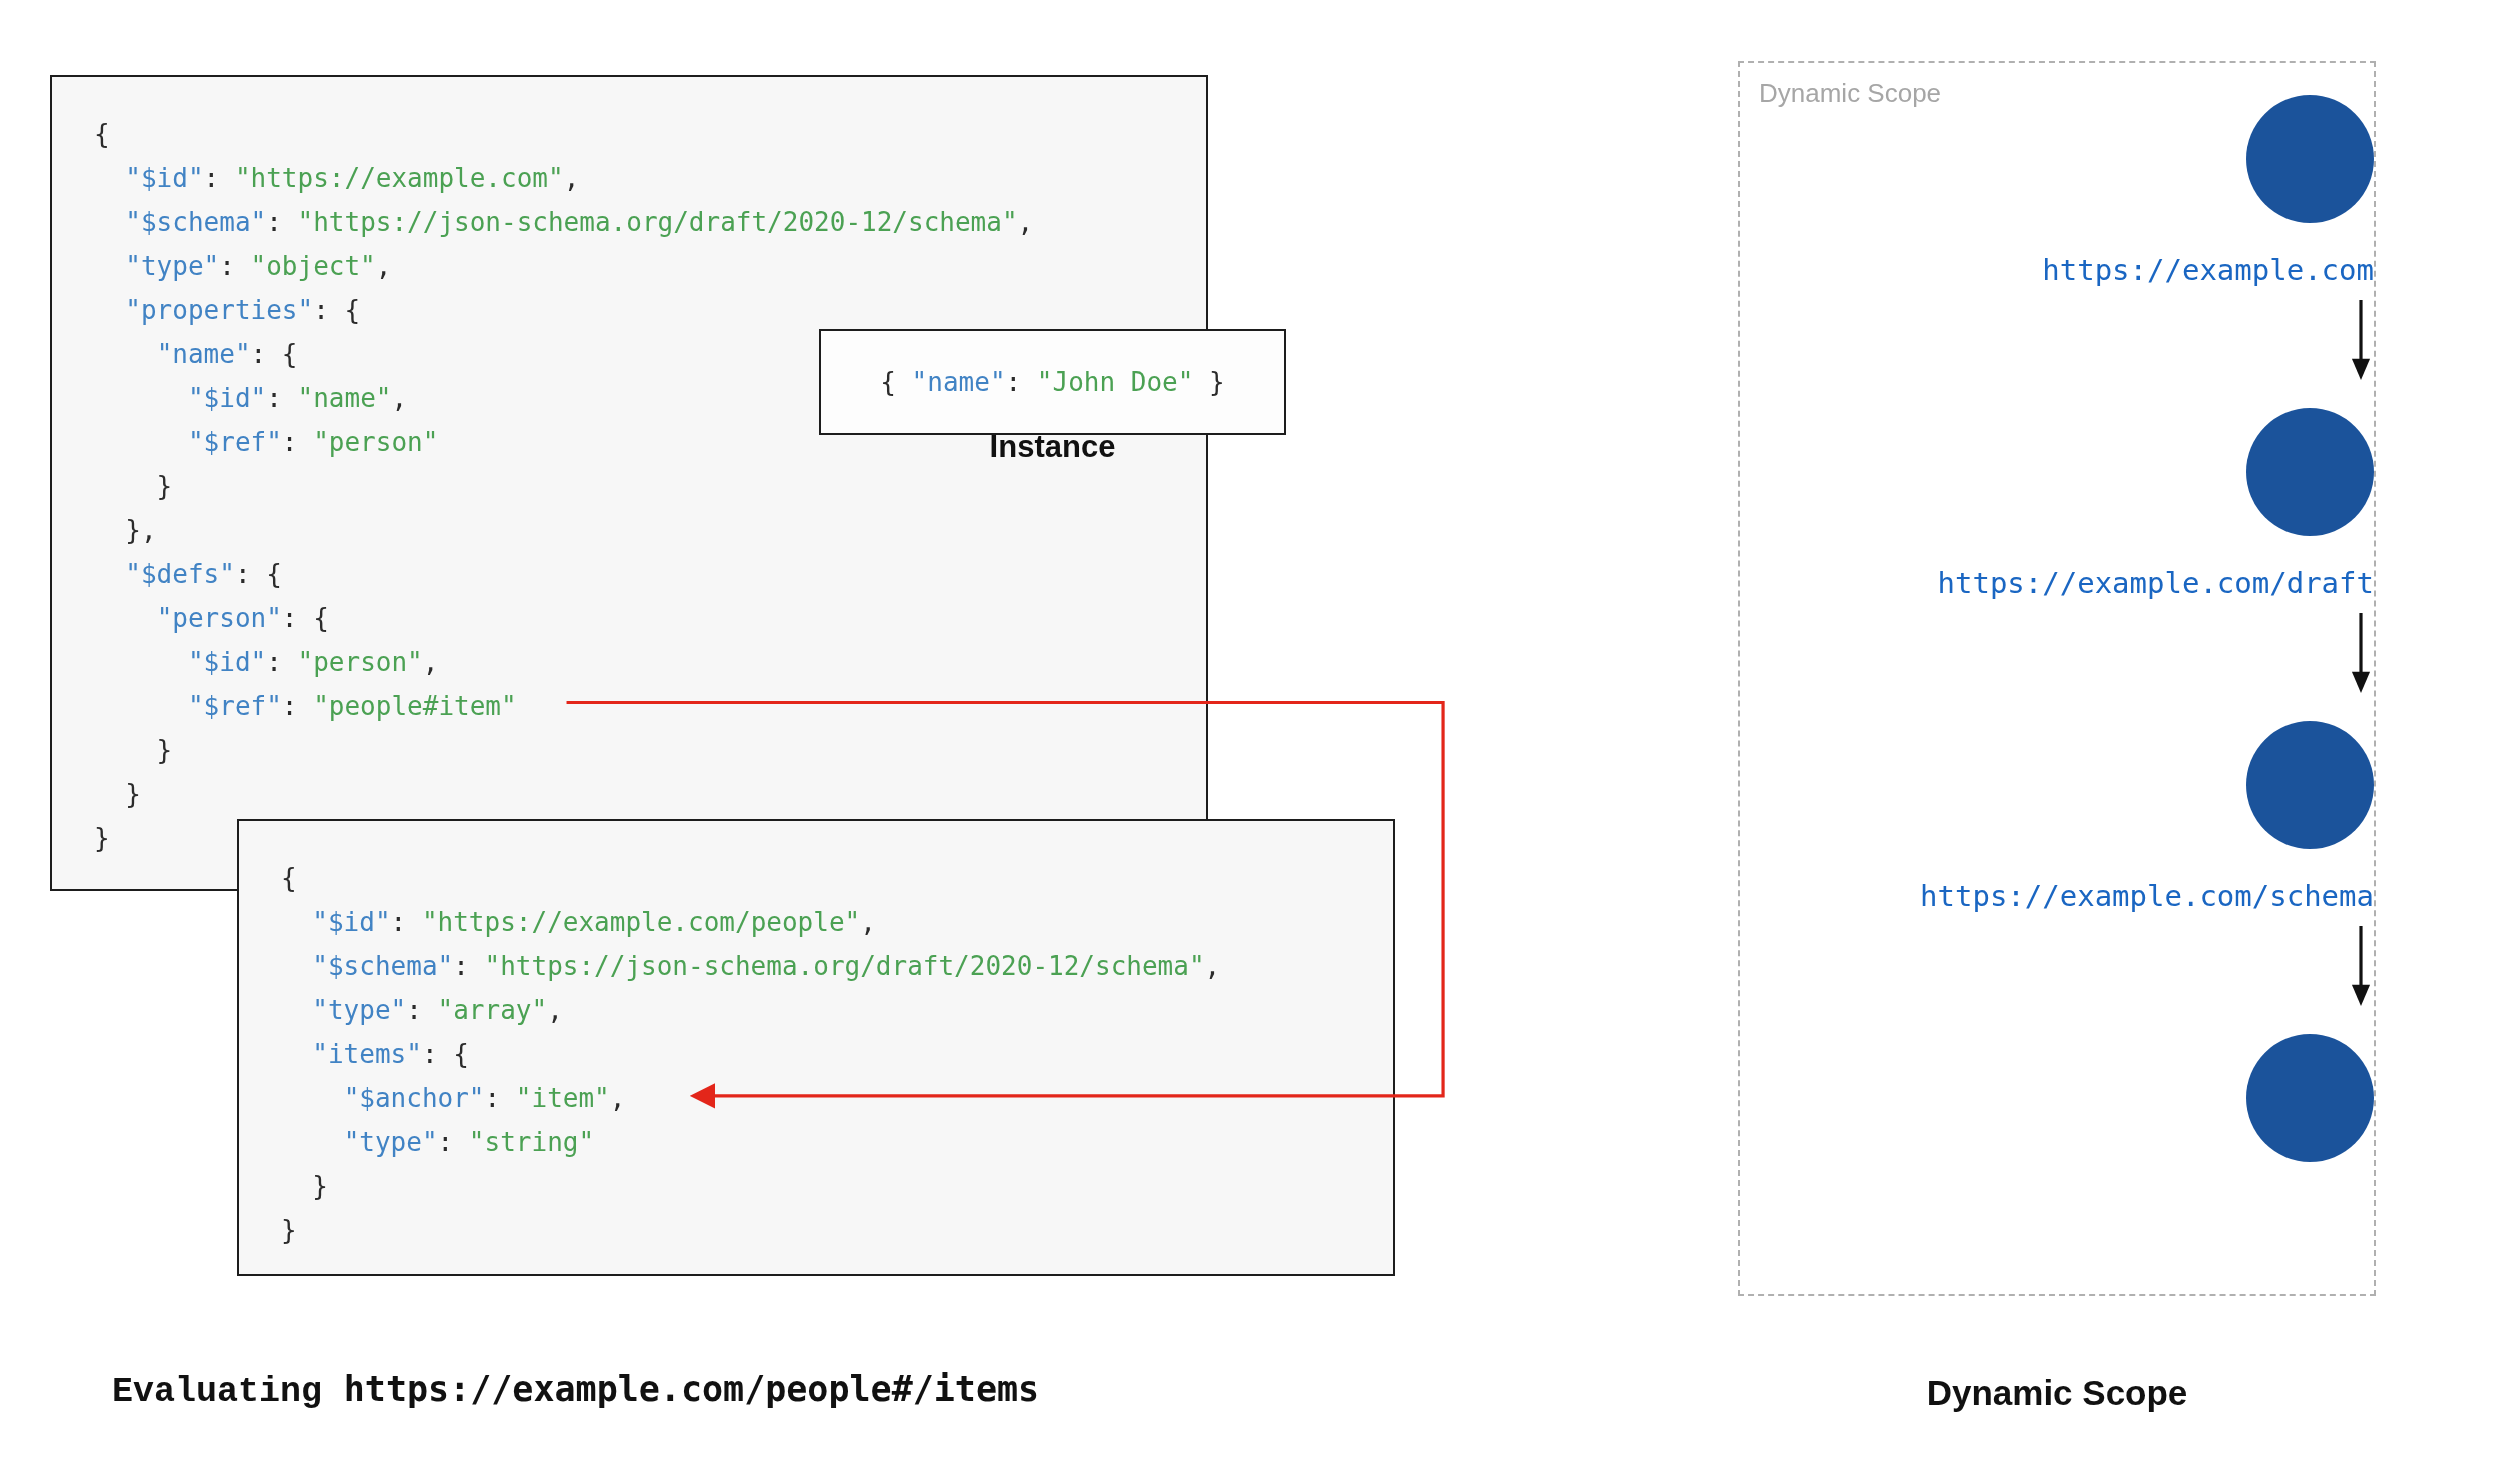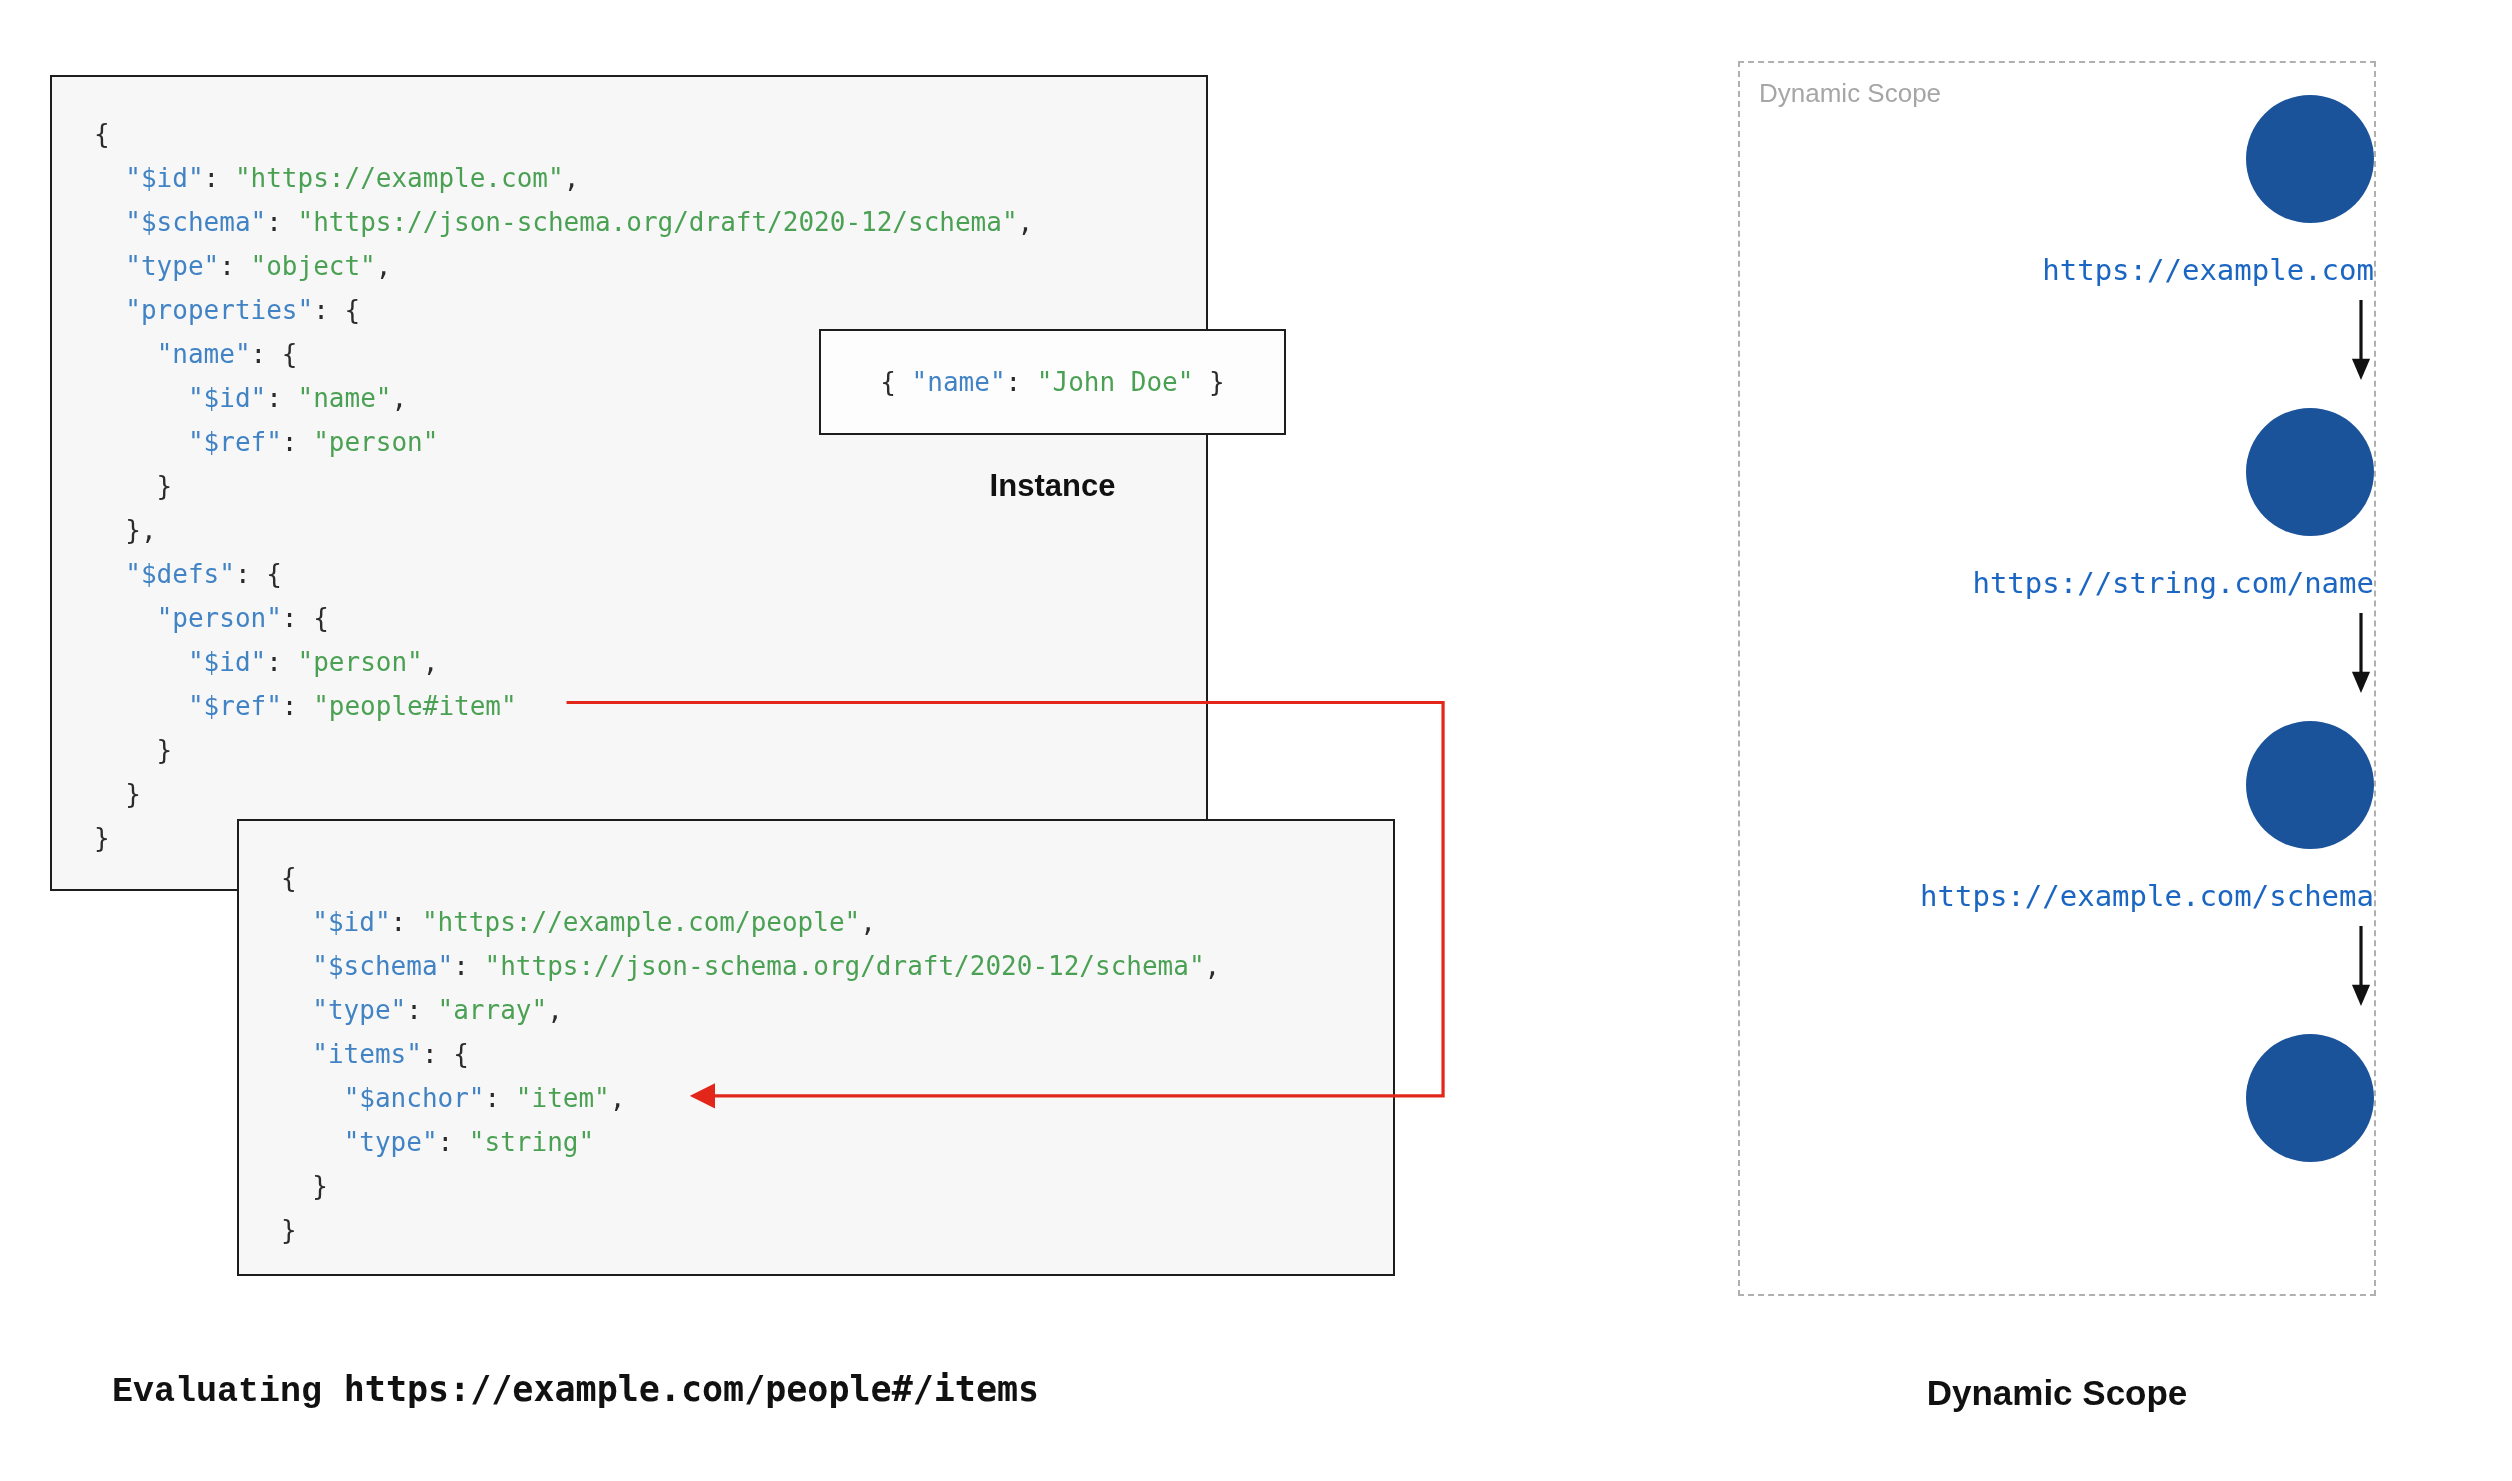--- a/index.html
+++ b/index.html
@@ -15,21 +15,21 @@
   .code-line{white-space:pre;}
   .tok-p{color:#2b2b2b;}
   .tok-k{color:#4183c4;}
   .tok-v{color:#4ba153;}
 
   
   .instance-box{position:absolute;left:819px;top:329px;width:467px;height:106px;
         background:#fdfdfd;border:2.1px solid #1d1d1d;box-sizing:border-box;z-index:2;
         display:flex;align-items:center;justify-content:center;}
   .instance-box .code{padding:0;}
-  .instance-label{position:absolute;left:819px;top:468px;width:467px;text-align:center;
+  .instance-label{position:absolute;left:819px;top:429px;width:467px;text-align:center;
         font-size:31px;font-weight:bold;color:#111;z-index:2;}
 
   
   .ref-arrow-svg{position:absolute;left:0;top:0;width:2512px;height:1482px;z-index:5;pointer-events:none;}
 
   
   .evaluating{position:absolute;left:112px;top:1369px;font-size:35px;color:#111;z-index:2;white-space:nowrap;}
   .evaluating .ev-bold{font-weight:bold;font-family:Liberation Mono, monospace;}
   .evaluating .ev-uri{font-family:"DejaVu Sans Mono",monospace;font-weight:bold;margin-left:12px;}
 
@@ -81,21 +81,21 @@
     <div class="scope-chain">
 
       <div class="scope-node"></div>
       <div class="scope-label">https://example.com</div>
       <svg class="scope-arrow" width="26" height="80" viewBox="0 0 48 150">
         <line x1="24" y1="0" x2="24" y2="112" stroke="#111" stroke-width="6"></line>
         <polygon points="24,150 7,110 41,110" fill="#111"></polygon>
       </svg>
 
       <div class="scope-node"></div>
-      <div class="scope-label">https://string.com/name</div>
+      <div class="scope-label">https://example.com/draft</div>
       <svg class="scope-arrow" width="26" height="80" viewBox="0 0 48 150">
         <line x1="24" y1="0" x2="24" y2="112" stroke="#111" stroke-width="6"></line>
         <polygon points="24,150 7,110 41,110" fill="#111"></polygon>
       </svg>
 
       <div class="scope-node"></div>
       <div class="scope-label">https://example.com/schema</div>
       <svg class="scope-arrow" width="26" height="80" viewBox="0 0 48 150">
         <line x1="24" y1="0" x2="24" y2="112" stroke="#111" stroke-width="6"></line>
         <polygon points="24,150 7,110 41,110" fill="#111"></polygon>

